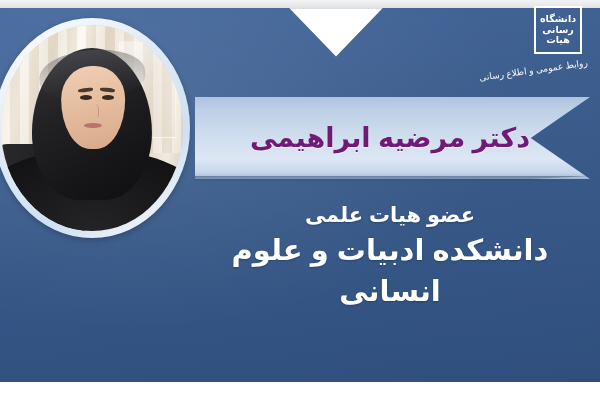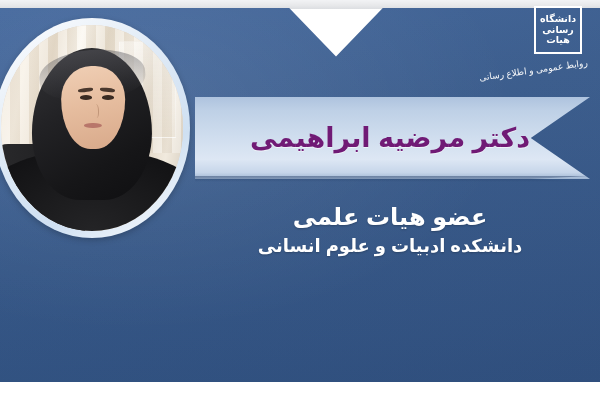--- a/index.html
+++ b/index.html
@@ -264,22 +264,22 @@
     position: absolute;
     left: 190px;
     top: 200px;
     width: 400px;
     text-align: center;
     color: #ffffff;
     font-weight: bold;
     line-height: 1.42;
     text-shadow: 0 1px 2px rgba(0,0,0,.22);
   }
-  .subtitle-line1 { font-size: 24px; }
-  .subtitle-line2 { font-size: 18px; }
+  .subtitle-line1 { font-size: 21px; }
+  .subtitle-line2 { font-size: 29px; }
 
   
   .logo {
     position: absolute;
     right: 12px;
     top: 6px;
     width: 92px;
     height: 82px;
   }
   .logo-mark {

